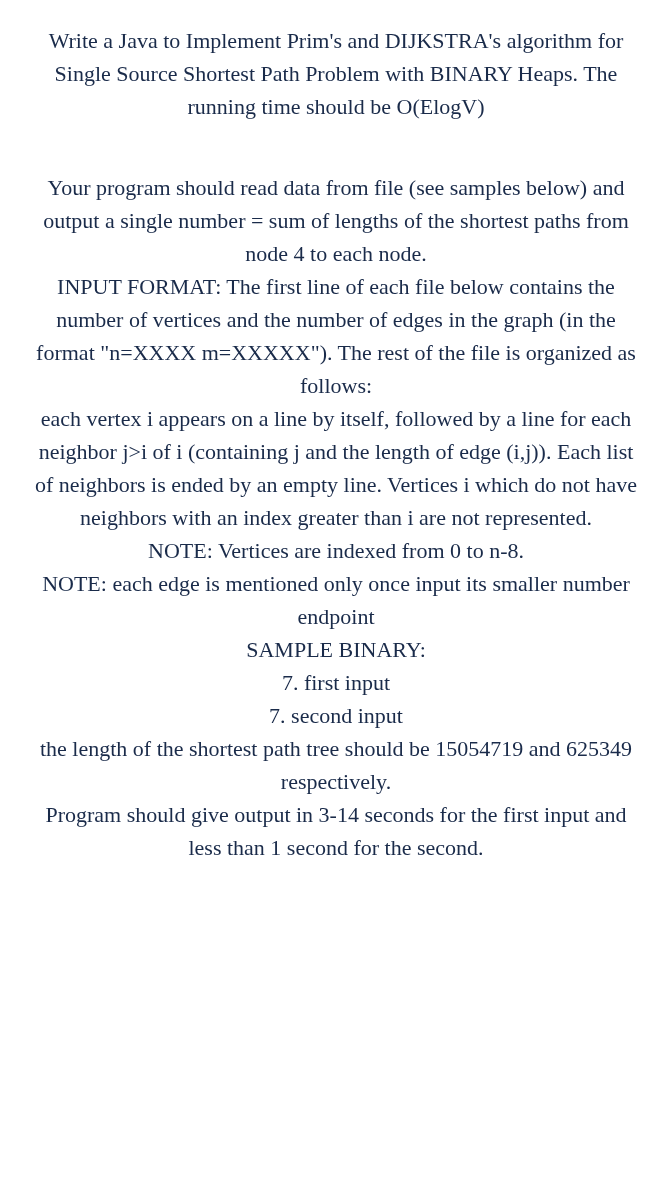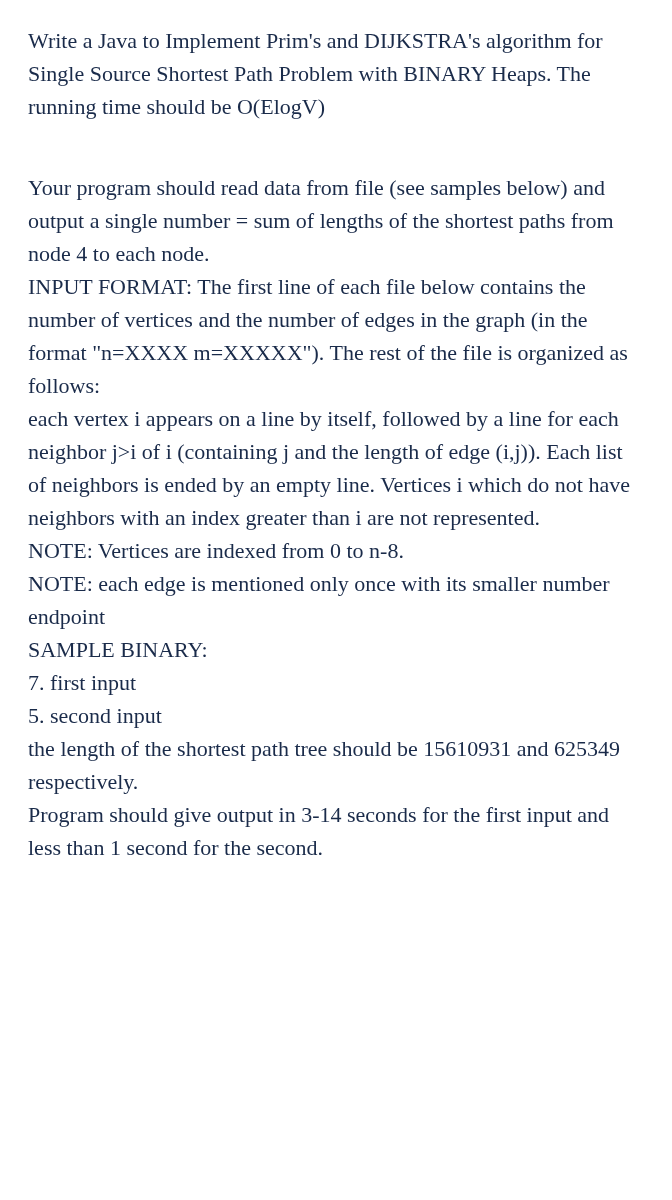--- a/index.html
+++ b/index.html
@@ -1,18 +1,19 @@
 <!DOCTYPE html>
 <html><head>
   <meta charset="utf-8">
   <style>
     * {
       margin: 0;
       padding: 0;
       box-sizing: border-box;
+      text-align: center;
     }
     body {
       width: 672px;
       min-height: 1200px;
       background-color: #ffffff;
       font-family: Georgia, 'Times New Roman', serif;
       color: #1a2b4a;
       padding: 24px 28px;
       font-size: 22px;
       line-height: 1.5;
@@ -32,23 +33,23 @@
 <div class="spacer"></div>
 
 <div class="paragraph">Your program should read data from file (see samples below) and output a single number = sum of lengths of the shortest paths from node 4 to each node.</div>
 
 <div class="paragraph">INPUT FORMAT: The first line of each file below contains the number of vertices and the number of edges in the graph (in the format "n=XXXX m=XXXXX"). The rest of the file is organized as follows:</div>
 
 <div class="paragraph">each vertex i appears on a line by itself, followed by a line for each neighbor j&gt;i of i (containing j and the length of edge (i,j)). Each list of neighbors is ended by an empty line. Vertices i which do not have neighbors with an index greater than i are not represented.</div>
 
 <div class="paragraph">NOTE: Vertices are indexed from 0 to n-8.</div>
 
-<div class="paragraph">NOTE: each edge is mentioned only once with its smaller number endpoint</div>
+<div class="paragraph">NOTE: each edge is mentioned only once input its smaller number endpoint</div>
 
 <div class="paragraph">SAMPLE BINARY:</div>
 
 <div class="paragraph">7. first input</div>
 
-<div class="paragraph">5. second input</div>
+<div class="paragraph">7. second input</div>
 
-<div class="paragraph">the length of the shortest path tree should be 15610931 and 625349 respectively.</div>
+<div class="paragraph">the length of the shortest path tree should be 15054719 and 625349 respectively.</div>
 
 <div class="paragraph">Program should give output in 3-14 seconds for the first input and less than 1 second for the second.</div>
 
 </body></html>

